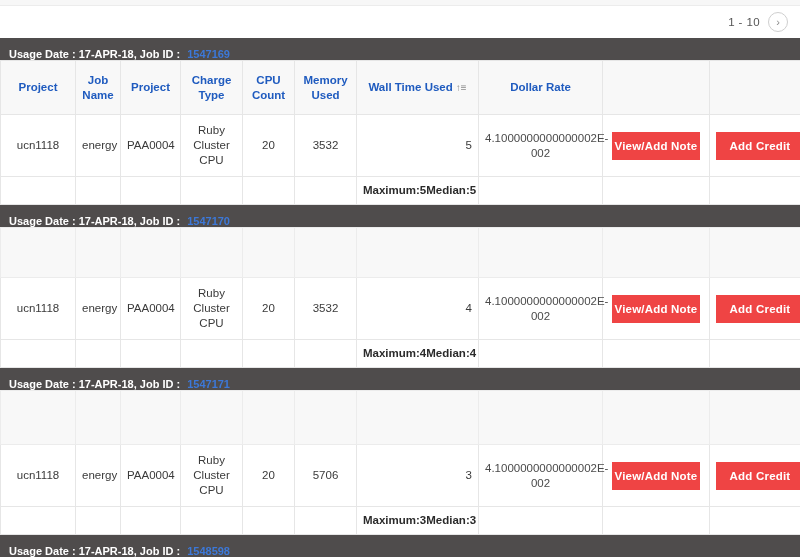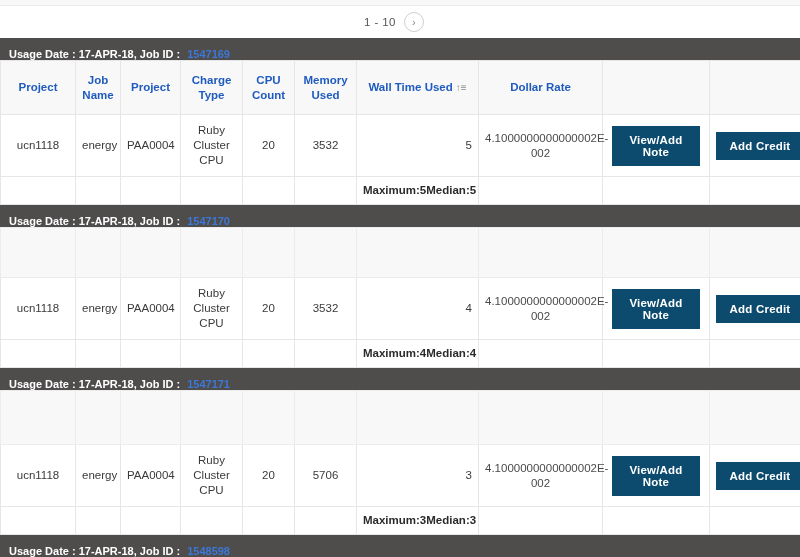--- a/index.html
+++ b/index.html
@@ -14,21 +14,21 @@
 
   
   .top-strip {
     height: 6px; width: 100%;
     background: #f7f7f7;
     border-bottom: 1px solid #ececec;
   }
   .pager-bar {
     height: 32px; width: 100%;
     background: #ffffff;
-    display: flex; align-items: center; justify-content: center;
+    display: flex; align-items: center; justify-content: flex-end;
     padding-right: 12px;
   }
   .pager-range {
     font-size: 11.5px; color: #555; letter-spacing: .4px;
     margin-right: 8px;
   }
   .pager-next {
     width: 20px; height: 20px; border-radius: 50%;
     border: 1px solid #cfcfcf; background: #fff;
     display: flex; align-items: center; justify-content: center;
@@ -96,27 +96,27 @@
     background: #ffffff;
   }
   td.cell.num { text-align: right; }
   td.cell.rate { text-align: center; color: #4a4a4a; }
   td.cell.btn-cell { padding: 5px 6px; text-align: center; }
 
   tr.data-row td.cell { height: 62px; }
 
   .act-btn {
     display: inline-block;
-    background: #0c4a6e;
+    background: #ef4444;
     color: #ffffff;
     border: none;
     font-size: 11.5px;
     font-weight: bold;
     font-family: "Liberation Sans", sans-serif;
-    padding: 8px 12px;
+    padding: 8px 0;
     width: 88px;
     cursor: pointer;
     letter-spacing: .2px;
   }
 
   
   tr.sum-row td.cell { height: 28px; }
   td.summary {
     text-align: right;
     font-size: 11.5px;

